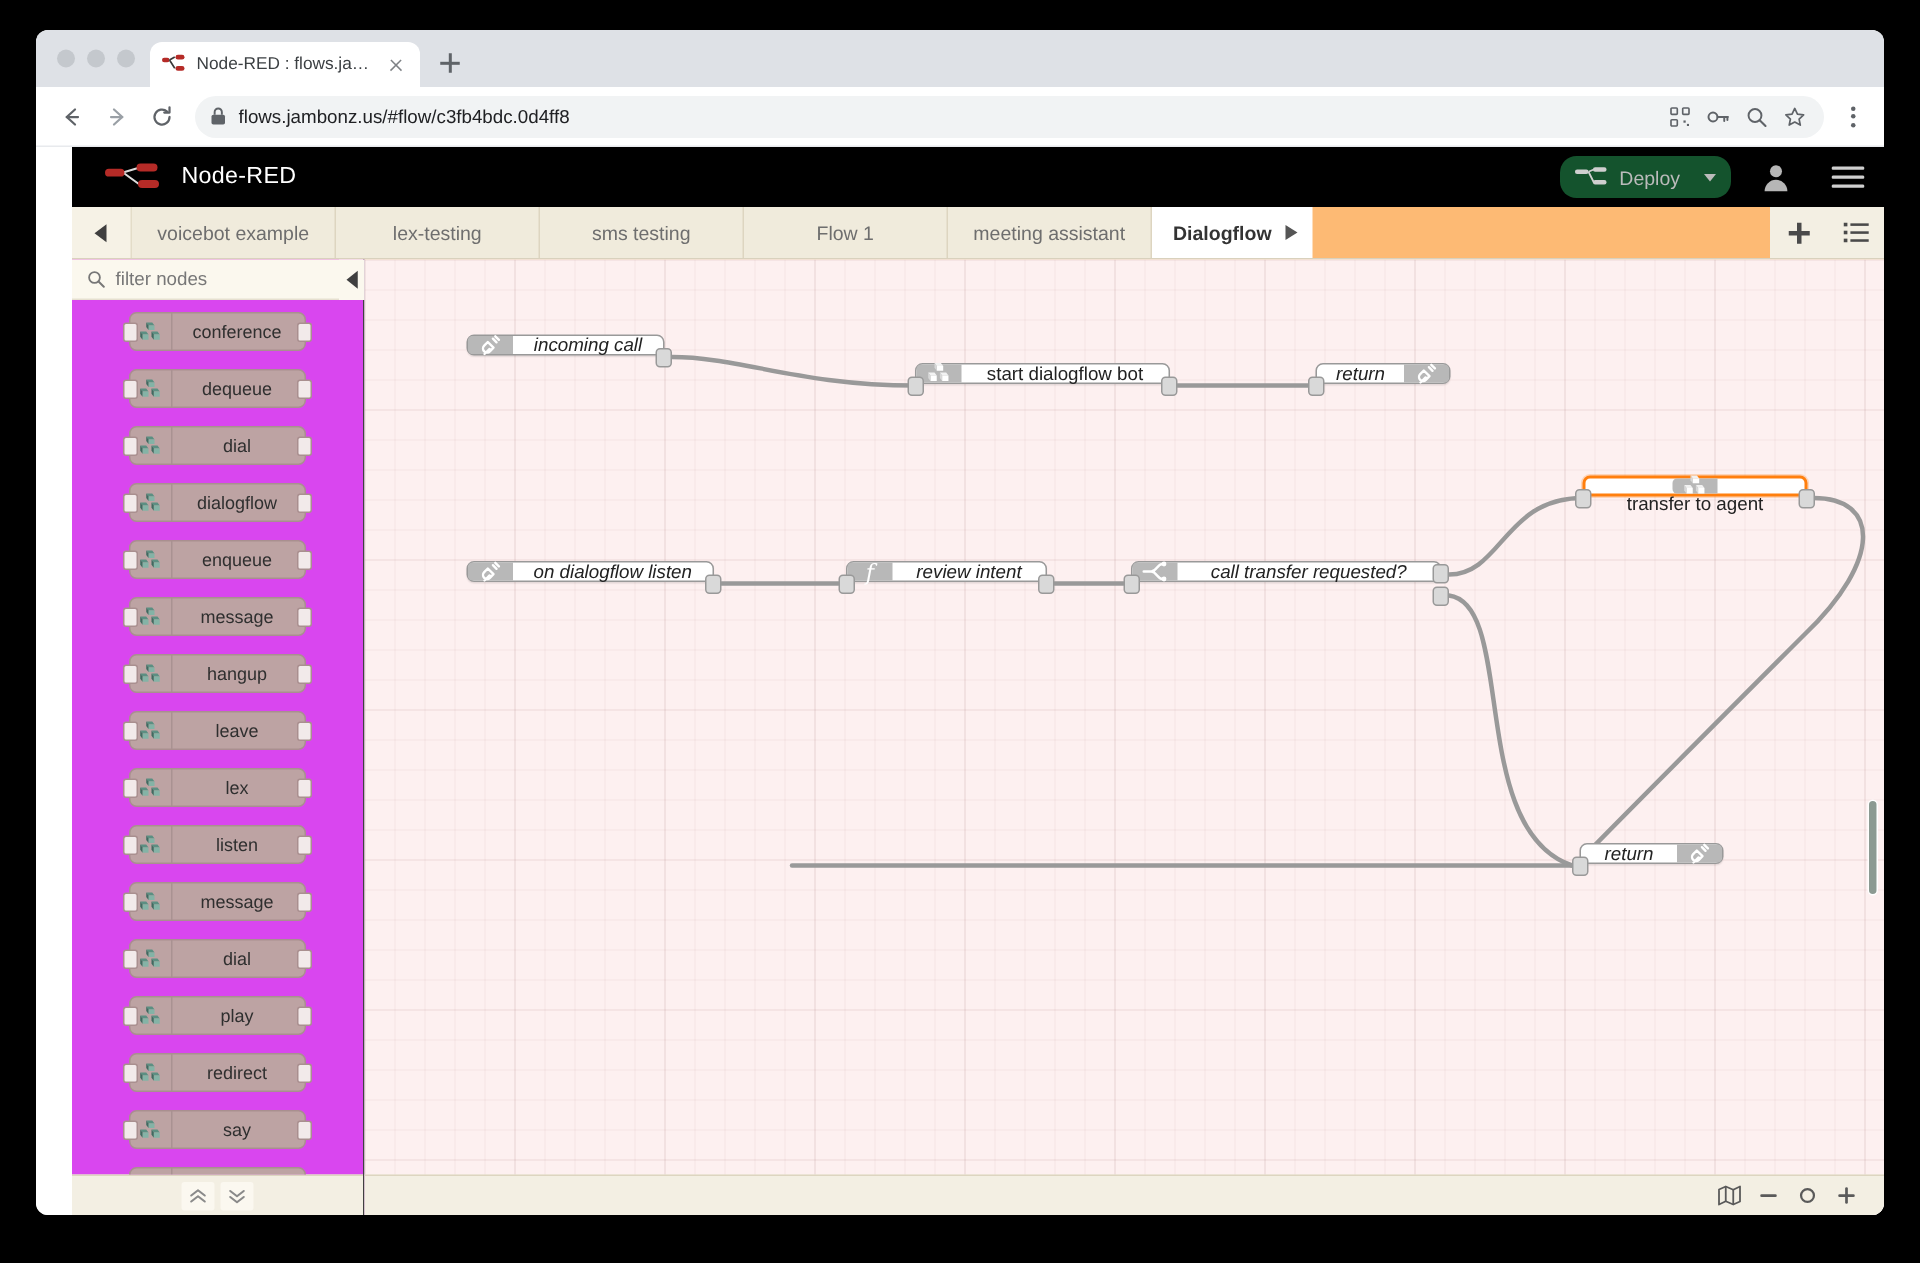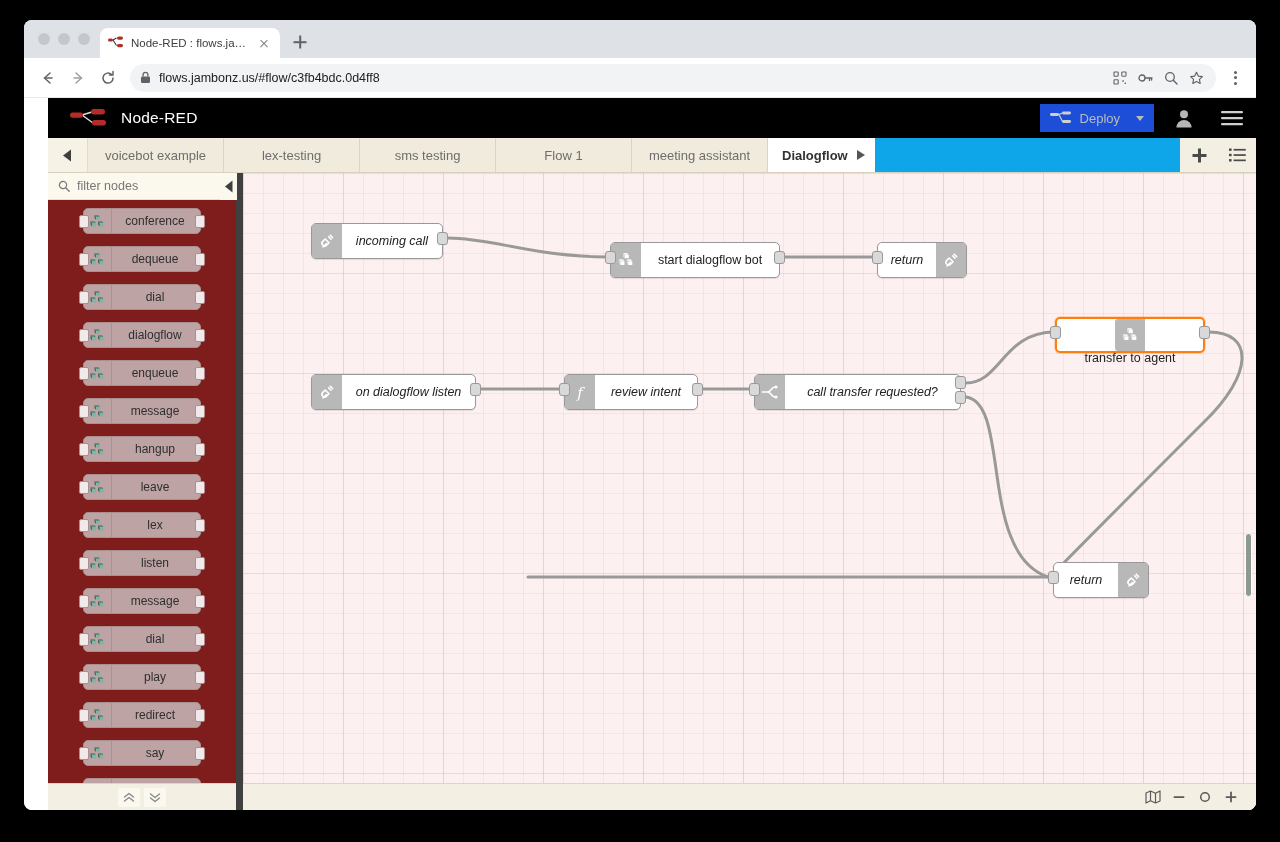--- a/index.html
+++ b/index.html
@@ -150,46 +150,46 @@
     align-items: center;
     padding-left: 22px;
     padding-right: 0;
   }
   .nr-logo { display: flex; align-items: center; gap: 9px; }
   .nr-logo-mark { width: 42px; height: 20px; position: relative; }
   .nr-logo-text { color: #fff; font-size: 15.5px; letter-spacing: .2px; }
   .nr-header-spacer { flex: 1; }
   .deploy-btn {
     height: 28px;
-    background: #1d4ed8;
+    background: #14532d;
     display: flex;
     align-items: center;
     gap: 8px;
     padding: 0 10px 0 10px;
     color: #bbb;
     font-size: 13px;
-    border-radius: 0;
+    border-radius: 11px;
     margin-right: 6px;
   }
   .deploy-caret {
     width: 0; height: 0;
     border-left: 4.5px solid transparent;
     border-right: 4.5px solid transparent;
     border-top: 5px solid #bbb;
     margin-left: 8px;
   }
   .hdr-icon {
     width: 48px; height: 40px;
     display: flex; align-items: center; justify-content: center;
   }
 
   
   .nr-tabs {
     height: 35px;
-    background: #0ea5e9;
+    background: #fdba74;
     display: flex;
     align-items: stretch;
     border-bottom: 1px solid #d9d1bd;
     position: relative;
   }
   .tabs-left-arrow {
     width: 40px;
     display: flex; align-items: center; justify-content: center;
     background: #f6f2e6;
     border-right: 1px solid #e3dcc8;
@@ -231,25 +231,25 @@
   }
 
   
   .nr-body {
     position: relative;
     height: 637px;
     display: flex;
   }
   .palette {
     width: 195px;
-    background: #7f1d1d;
+    background: #d946ef;
     display: flex;
     flex-direction: column;
     position: relative;
-    border-right: 7px solid #404040;
+    border-right: 1px solid #404040;
   }
   .palette-search {
     height: 27px;
     background: #fbf8ee;
     display: flex;
     align-items: center;
     gap: 7px;
     padding: 0 10px;
     border-bottom: 1px solid #e6e0cf;
     flex-shrink: 0;
@@ -344,21 +344,21 @@
     background-image:
       linear-gradient(to right, rgba(170,120,120,.16) 1px, transparent 1px),
       linear-gradient(to bottom, rgba(170,120,120,.10) 1px, transparent 1px);
     background-size: 100px 100px;
   }
   .wires { position: absolute; inset: 0; pointer-events: none; }
 
   
   .fnode {
     position: absolute;
-    height: 36px;
+    height: 14px;
     background: #fff;
     border: 1px solid #999;
     border-radius: 5px;
     display: flex;
     align-items: center;
     box-shadow: 0 1px 1px rgba(0,0,0,.10);
   }
   .fnode.selected {
     border: 2px solid #ff7f0e;
     box-shadow: 0 0 0 1px rgba(255,127,14,.25);

